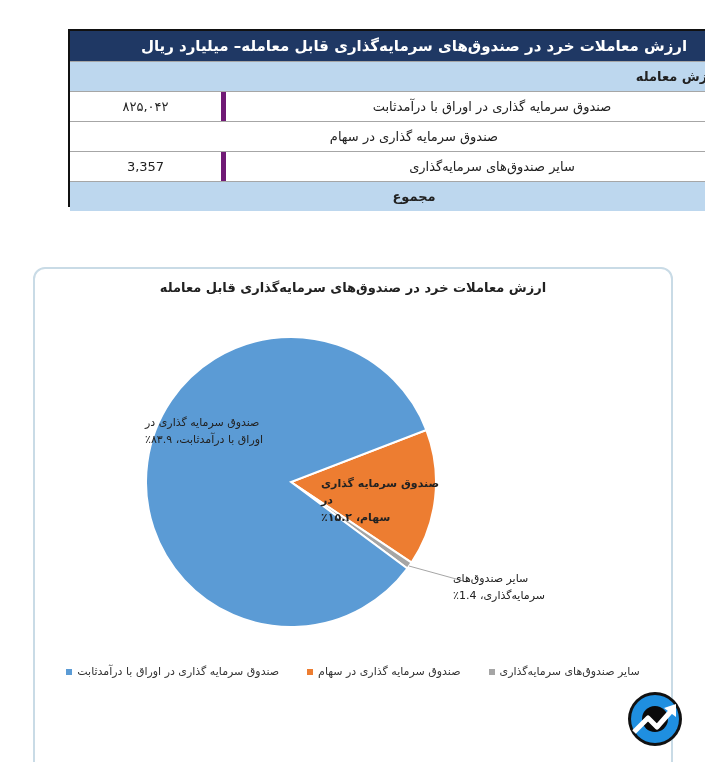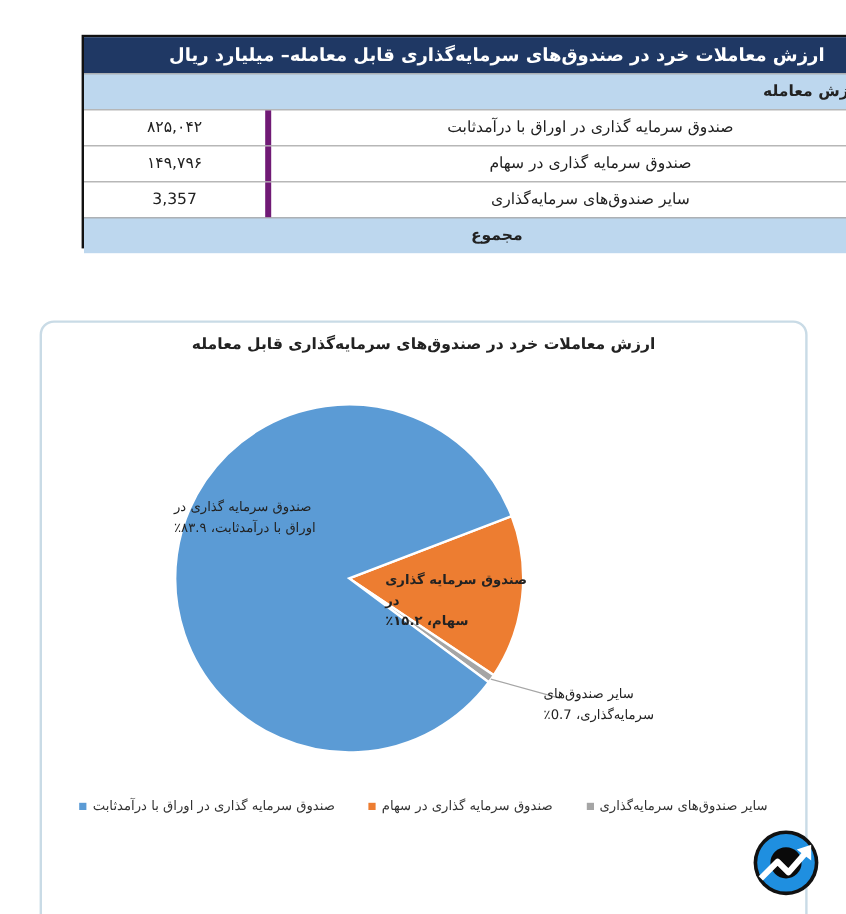--- a/index.html
+++ b/index.html
@@ -36,21 +36,20 @@
   <div class="title">ارزش معاملات خرد در صندوق‌های سرمایه‌گذاری قابل معامله– میلیارد ریال</div>
   <div class="row head">
     <div class="c2">ارزش معامله</div>
   </div>
   <div class="row">
     <div class="c1">صندوق سرمایه گذاری در اوراق با درآمدثابت</div>
     <div class="c2">۸۲۵,۰۴۲</div>
   </div>
   <div class="row">
     <div class="c1">صندوق سرمایه گذاری در سهام</div>
-    <div class="c2">۱۴۹,۷۹۶</div>
   </div>
   <div class="row">
     <div class="c1">سایر صندوق‌های سرمایه‌گذاری</div>
     <div class="c2">3,357</div>
   </div>
   <div class="row foot">
     <div class="c1">مجموع</div>
   </div>
 </div>
 
@@ -67,21 +66,21 @@
   <div class="lbl" style="left:110px; top:145px; width:120px;">
     <div>صندوق سرمایه گذاری در</div>
     <div>اوراق با درآمدثابت، ۸۳.۹٪</div>
   </div>
   <div class="lbl" style="left:286px; top:206px; width:120px; font-weight:bold;">
     <div>صندوق سرمایه گذاری در</div>
     <div>سهام، ۱۵.۲٪</div>
   </div>
   <div class="lbl" style="left:418px; top:301px; width:110px;">
     <div>سایر صندوق‌های</div>
-    <div>سرمایه‌گذاری، 0.7٪</div>
+    <div>سرمایه‌گذاری، 1.4٪</div>
   </div>
   <div class="legend">
     <div class="item">
       <span>سایر صندوق‌های سرمایه‌گذاری</span>
       <span class="sw" style="background:#a5a5a5"></span>
     </div>
     <div class="item">
       <span>صندوق سرمایه گذاری در سهام</span>
       <span class="sw" style="background:#ed7d31"></span>
     </div>

